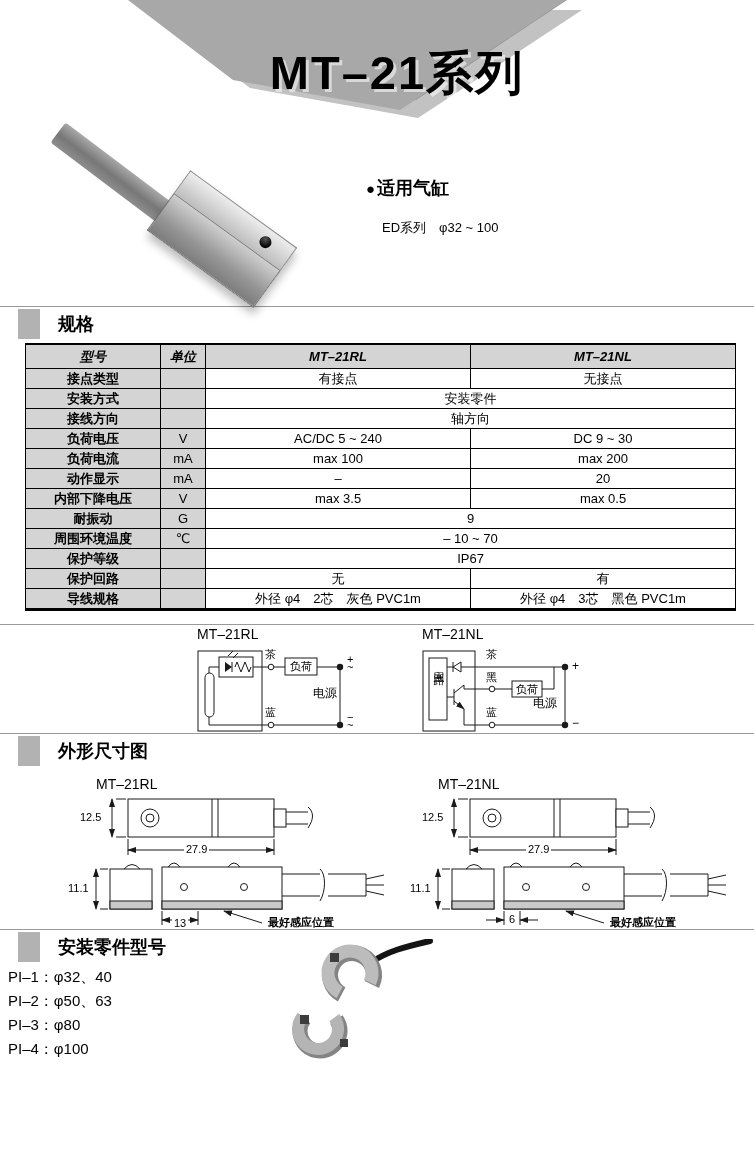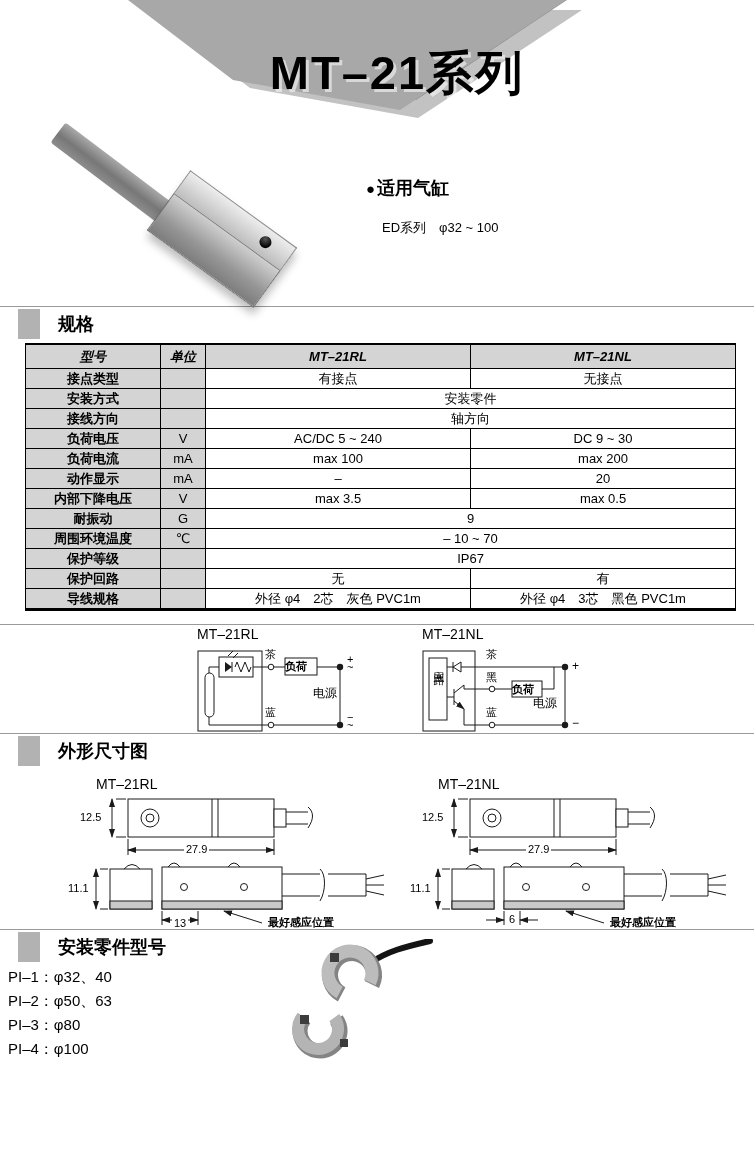--- a/index.html
+++ b/index.html
@@ -45,21 +45,21 @@
                 padding:0 2px;white-space:nowrap;overflow:hidden;}
   table.spec .hd{background:#d4d4d4;font-weight:bold;height:23px;font-style:italic;}
   table.spec .lbl{background:#d4d4d4;font-weight:bold;}
   table.spec .unit{background:#d4d4d4;}
 
   
   .content{position:relative;}
   .fig{position:absolute;}
   .fig-label{position:absolute;top:-19px;left:2px;font-size:14px;white-space:nowrap;}
   .clab{position:absolute;font-size:11px;line-height:12px;white-space:nowrap;}
-  .clab.box{font-weight:bold;}
+  .clab.box{text-align:center;}
   .term{position:absolute;font-size:11px;line-height:8px;text-align:center;}
   .term i{display:block;font-style:normal;}
   .vlabel{position:absolute;writing-mode:vertical-rl;text-orientation:upright;
           font-size:11px;letter-spacing:2px;}
   .dlab{position:absolute;font-size:11px;background:#fff;padding:0 2px;white-space:nowrap;}
   .dnote{position:absolute;font-size:11px;font-weight:bold;white-space:nowrap;}
   svg .ln{stroke:#1a1a1a;stroke-width:1;fill:none;}
   svg .fw{fill:#fff;stroke:#1a1a1a;stroke-width:1;}
   svg .fb{fill:#1a1a1a;stroke:none;}
   svg .hatch{fill:#c9c9c9;stroke:#1a1a1a;stroke-width:1;}

